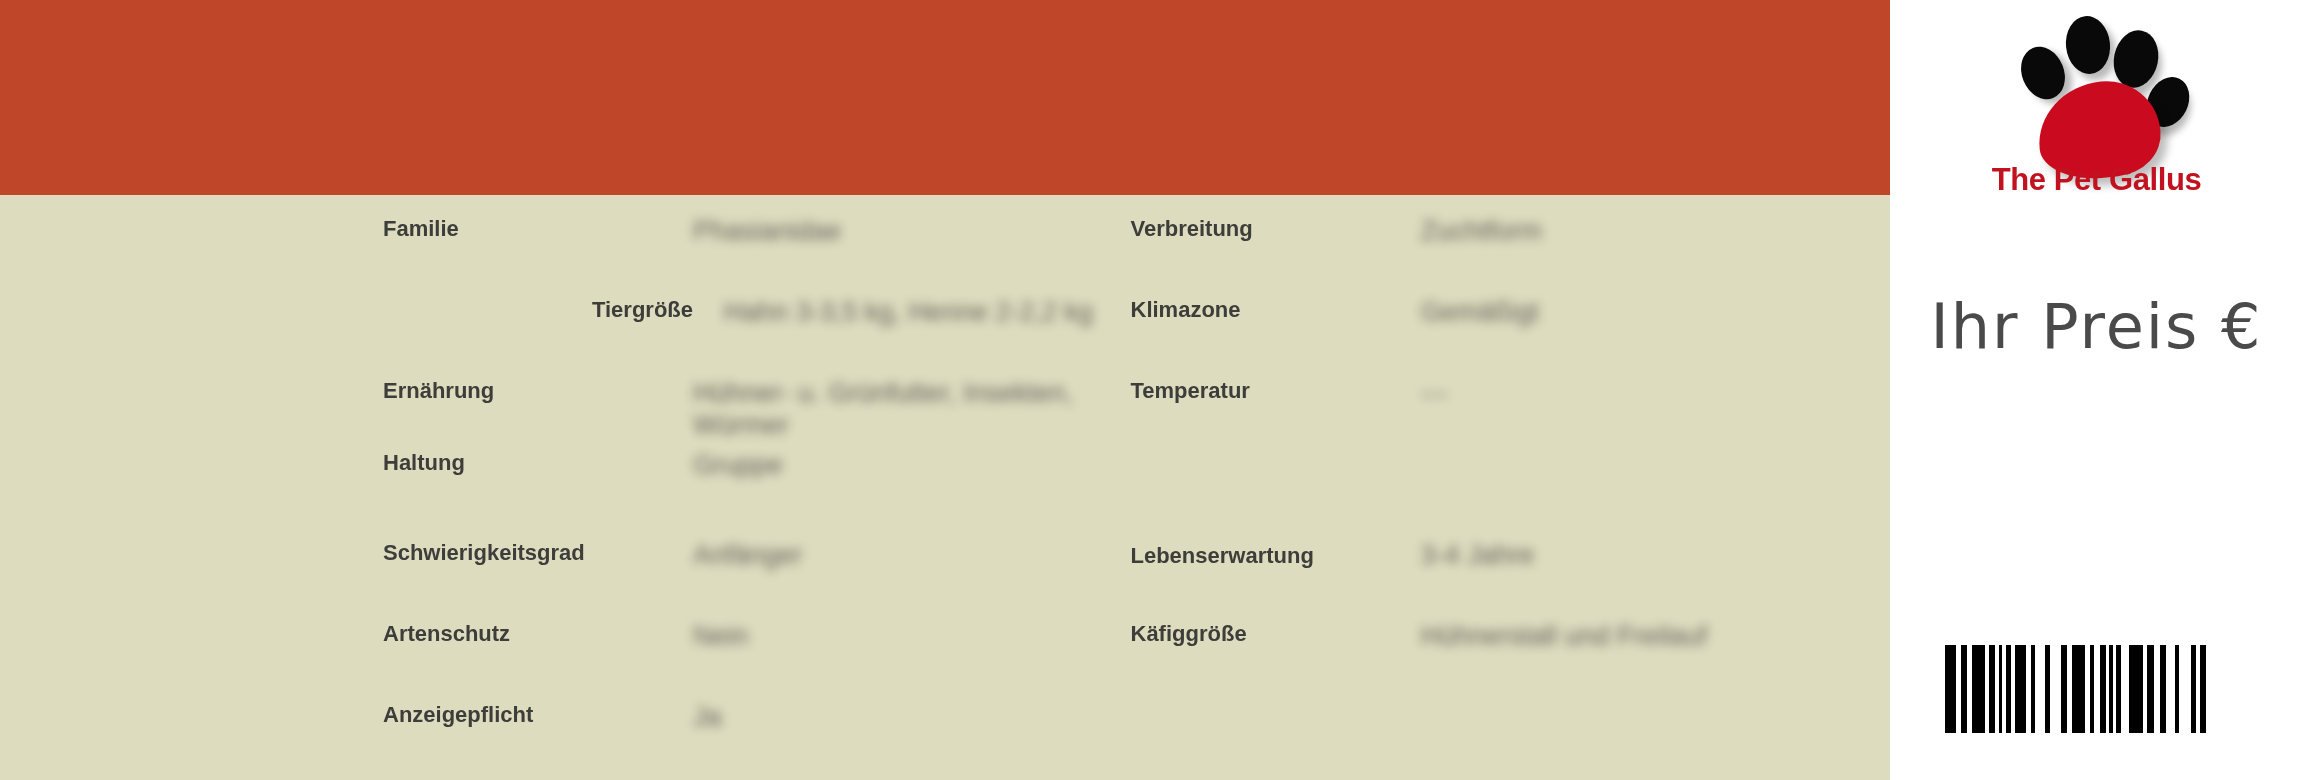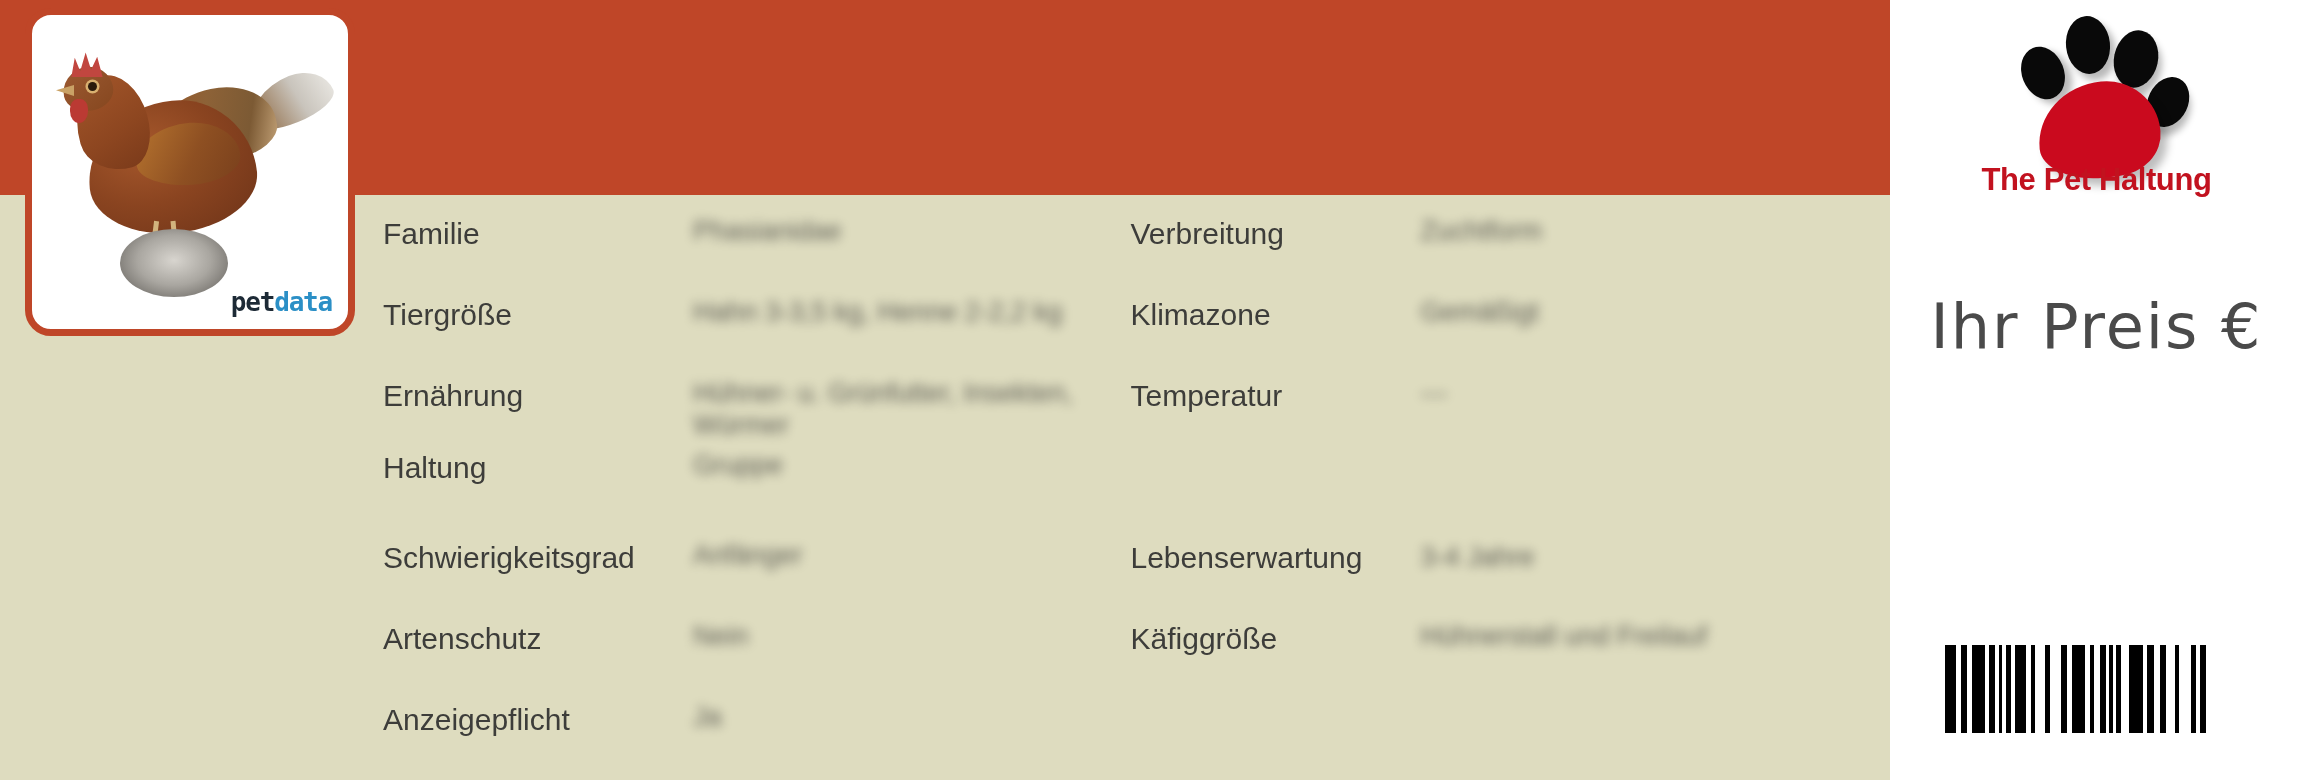--- a/index.html
+++ b/index.html
@@ -61,29 +61,29 @@
   #petdata-logo{position:absolute;right:16px;bottom:12px;font-size:26px;font-weight:bold;
                 letter-spacing:-1.2px;font-family:"DejaVu Sans Mono","Liberation Mono",monospace;}
   #petdata-logo .pd-dark{color:#1d2a36;}
   #petdata-logo .pd-blue{color:#2b8fc6;}
 
   
   #attributes{position:absolute;left:355px;top:200px;width:1535px;height:580px;
               display:flex;}
   .attr-col{position:relative;flex:1 1 0;}
   .attr-row{position:absolute;display:flex;align-items:flex-start;}
-  .attr-label{color:#3d3d3a;font-size:30px;font-weight:normal;line-height:1.18;white-space:nowrap;}
+  .attr-label{color:#3d3d3a;font-size:22px;font-weight:bold;line-height:1.18;white-space:nowrap;}
   .attr-value{color:#3d3d3a;font-size:27px;font-weight:normal;line-height:1.18;
               filter:blur(5.4px);opacity:.78;}
 
   
   .c-left .attr-label{width:310px;}
   .c-left .attr-value{width:400px;}
   .c-left .r0{top:16px;left:28px;}
-  .c-left .r1{top:97px;left:28px;}
+  .c-left .r1{top:97px;left:28px;text-align:right;}
   .c-left .r2{top:178px;left:28px;}
   .c-left .r3{top:250px;left:28px;}
   .c-left .r4{top:340px;left:28px;}
   .c-left .r5{top:421px;left:28px;}
   .c-left .r6{top:502px;left:28px;}
 
   
   .c-right .attr-label{width:290px;}
   .c-right .attr-value{width:470px;}
   .c-right .r0{top:16px;left:8px;}
@@ -121,40 +121,20 @@
 </head>
 <body>
 
 <div id="card">
 
   <div id="info-panel">
 
     <div id="header-band"></div>
 
 
-    <div id="photo-card">
-      <div id="photo-inner">
-        <div class="hen hen-tail"></div>
-        <div class="hen hen-back"></div>
-        <div class="hen hen-body"></div>
-        <div class="hen hen-wing"></div>
-        <div class="hen hen-neck"></div>
-        <div class="hen hen-head"></div>
-        <div class="hen hen-comb"></div>
-        <div class="hen hen-wattle"></div>
-        <div class="hen hen-beak"></div>
-        <div class="hen hen-eye"></div>
-        <div class="hen hen-leg l1"></div>
-        <div class="hen hen-leg l2"></div>
-        <div class="hen hen-ground"></div>
-      </div>
-      <div id="petdata-logo">
-        <span class="pd-dark">pet</span><span class="pd-blue">data</span>
-      </div>
-    </div>
 
     <div id="attributes">
 
       <div class="attr-col c-left">
         <div class="attr-row r0">
           <span class="attr-label">Familie</span>
           <span class="attr-value">Phasianidae</span>
         </div>
         <div class="attr-row r1">
           <span class="attr-label">Tiergröße</span>
@@ -211,21 +191,21 @@
   <div id="price-panel">
 
     <div id="brand-logo">
       <div id="paw">
         <div class="toe t1"></div>
         <div class="toe t2"></div>
         <div class="toe t3"></div>
         <div class="toe t4"></div>
         <div id="pad"></div>
       </div>
-      <div id="brand-name">The Pet Haltung</div>
+      <div id="brand-name">The Pet Gallus</div>
     </div>
 
     <div id="price-label">Ihr Preis €</div>
 
   </div>
 
   <div id="barcode">
       <span style="width: 11px;"></span>
       <span style="width: 5px; background: transparent;"></span>
       <span style="width: 6px;"></span>

